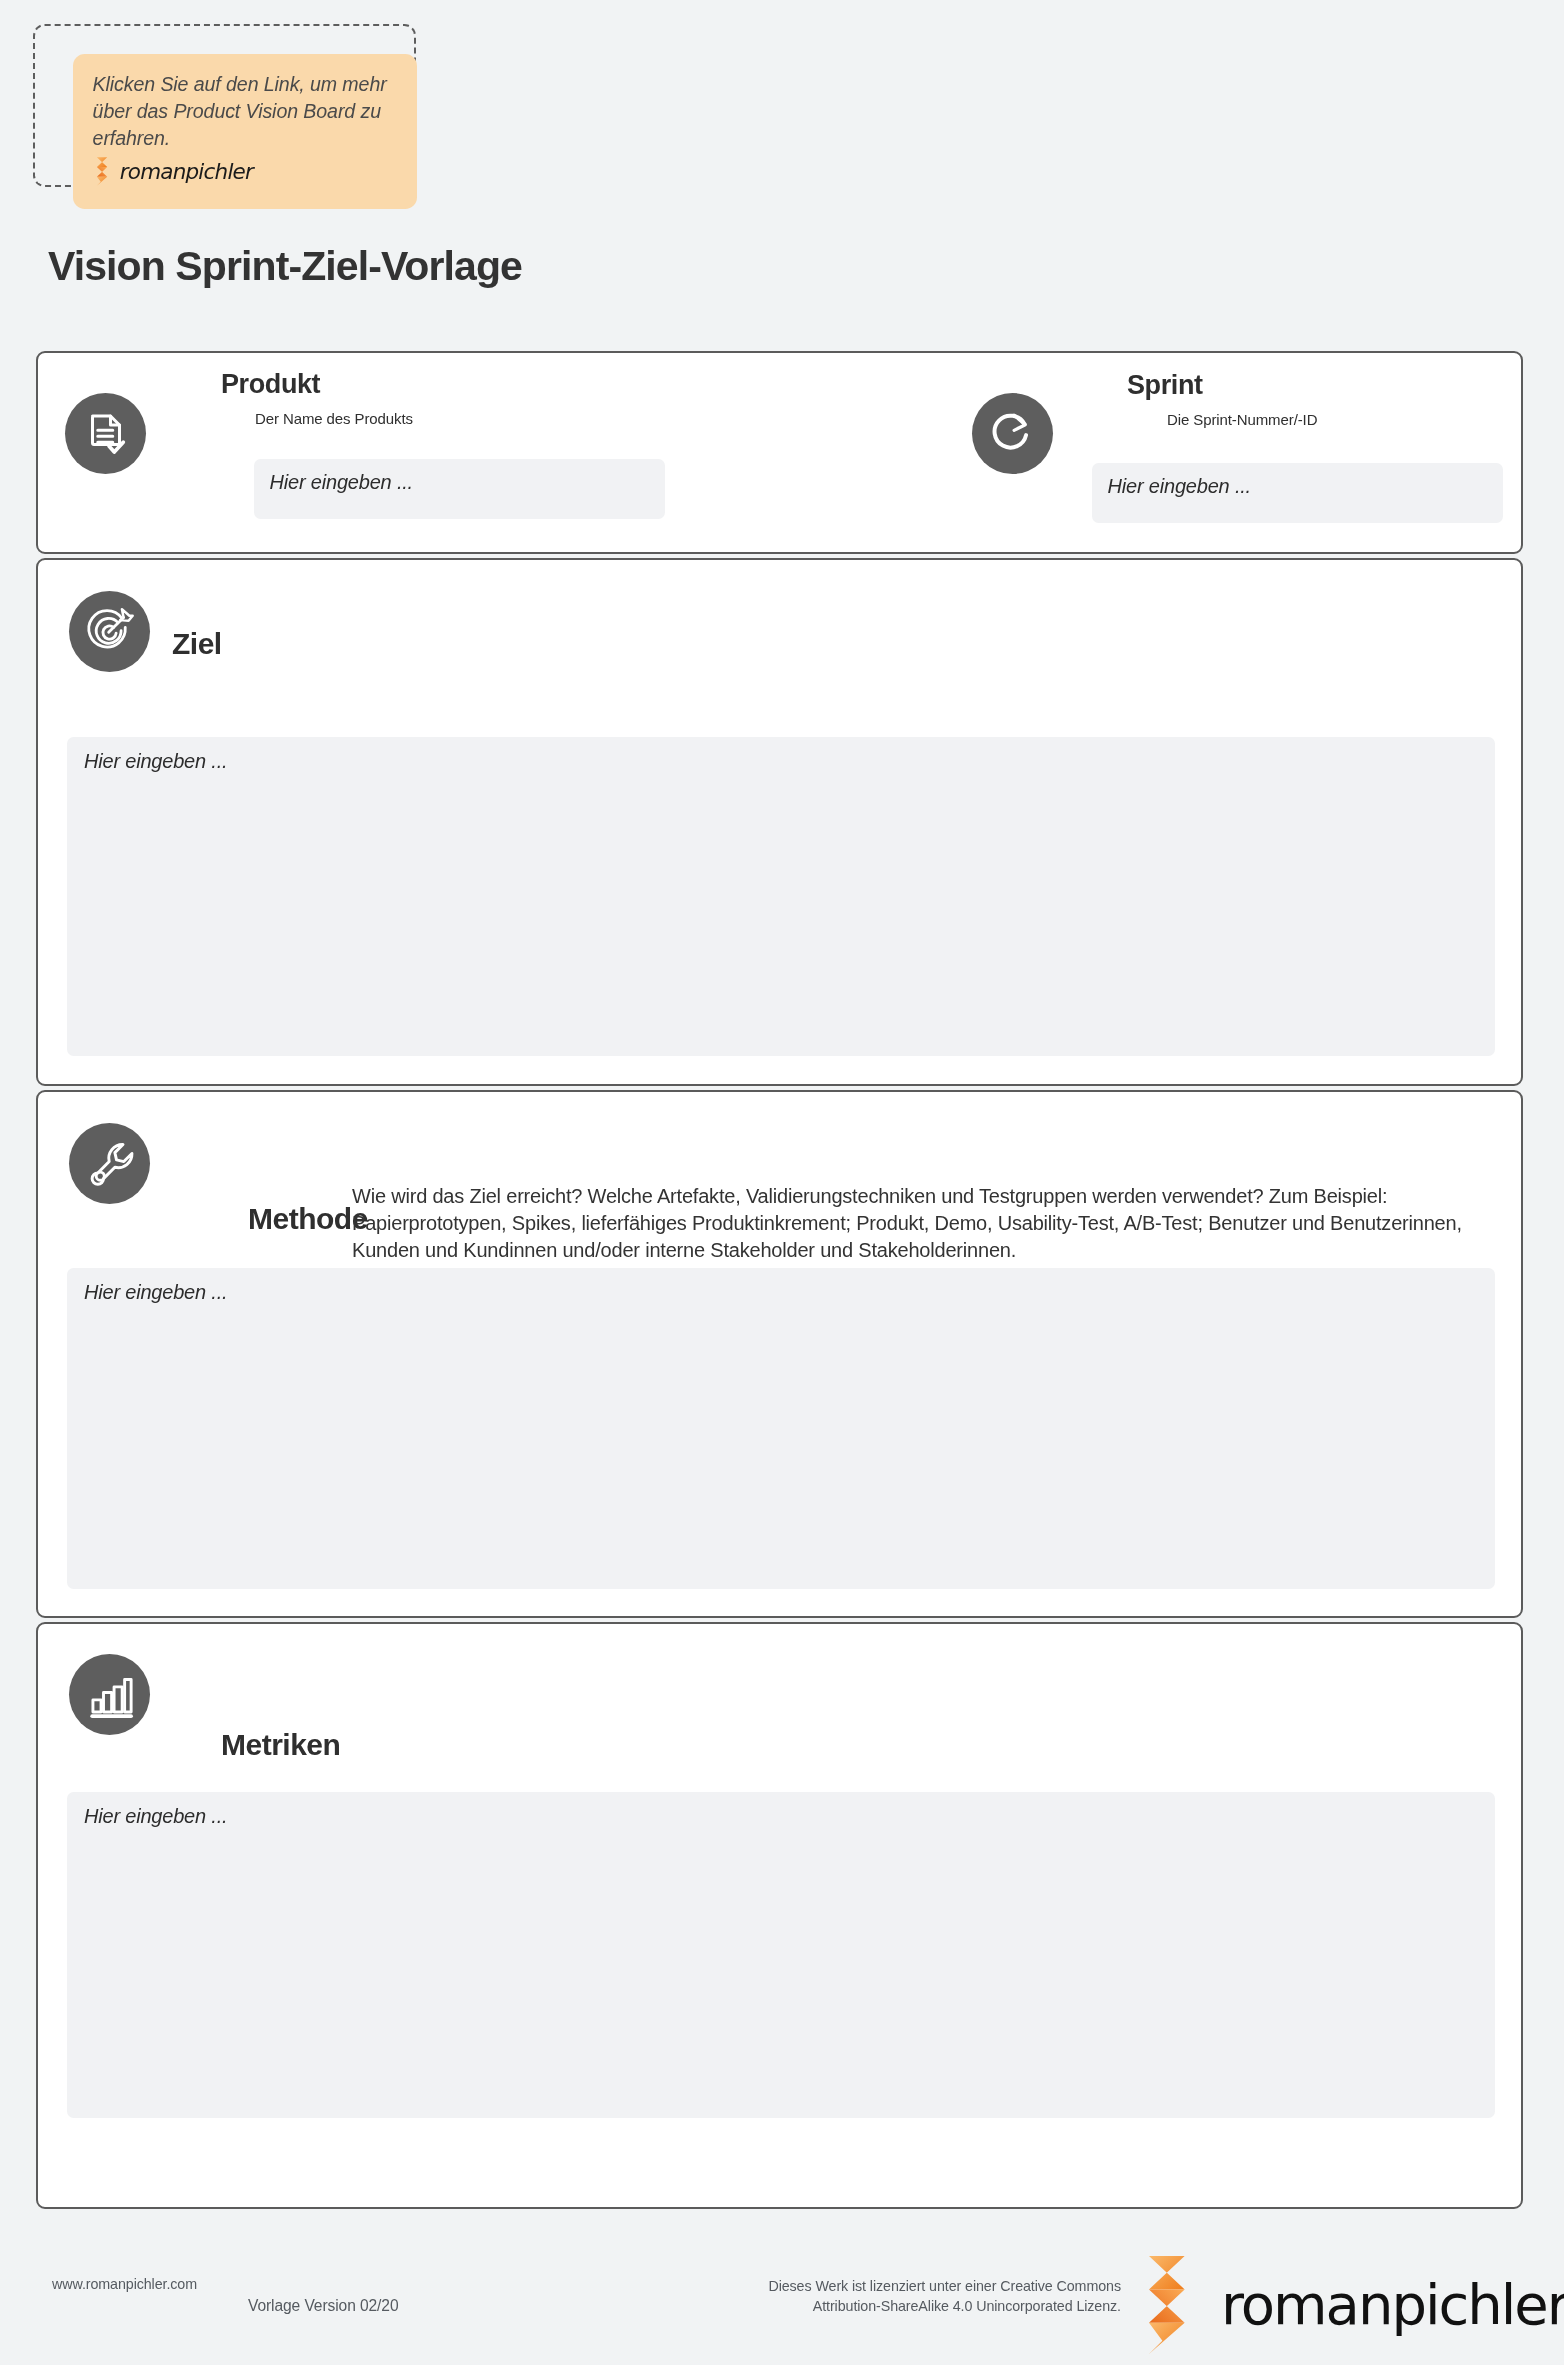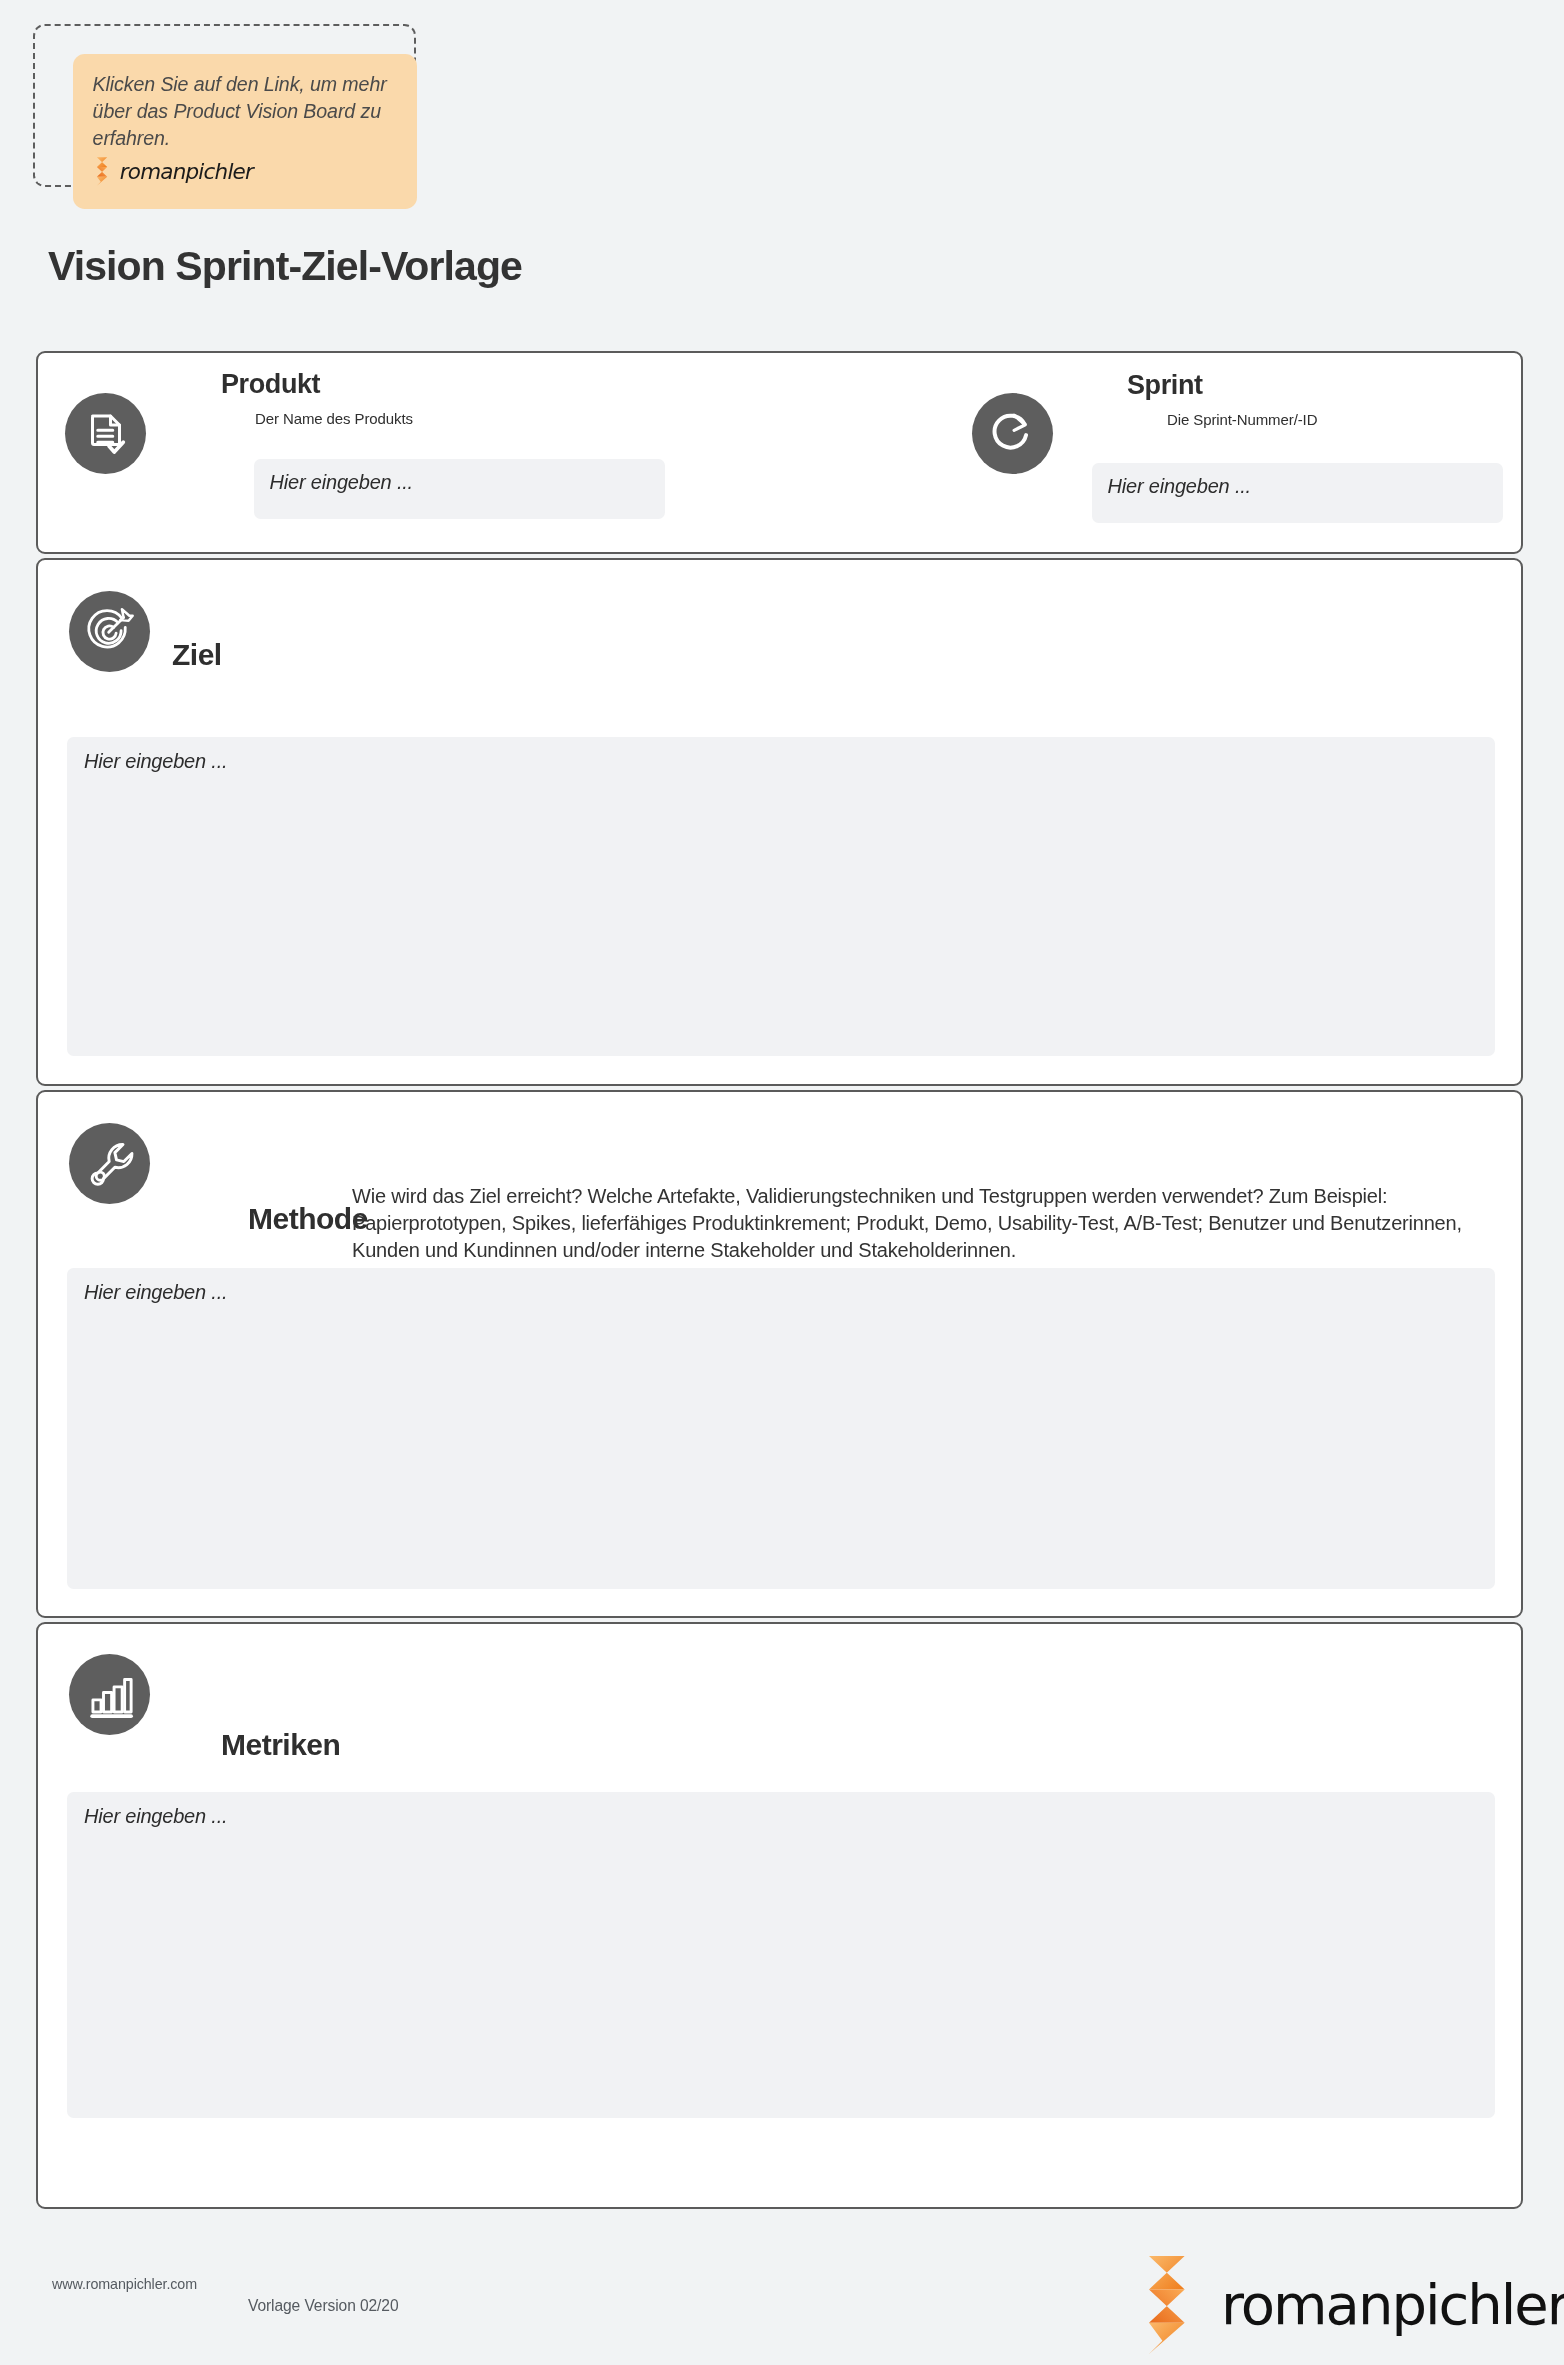--- a/index.html
+++ b/index.html
@@ -255,21 +255,21 @@
   <div class="panel panel-ziel">
     <div class="icon-circle" style="left:31px; top:31px; width:81px; height:81px;">
       <svg width="53" height="53" viewBox="0 0 64 64" fill="none" stroke="#ffffff" stroke-width="3.4" stroke-linecap="round" stroke-linejoin="round">
         <path d="M47 16 A22 22 0 1 0 51 27"></path>
         <path d="M42 21 A15 15 0 1 0 46 31"></path>
         <path d="M37 27 A8 8 0 1 0 40 34"></path>
         <line x1="31" y1="33" x2="49" y2="15"></line>
         <polygon points="49,15 47,5 56,13 60,13 55,19 45,18" stroke-width="3"></polygon>
       </svg>
     </div>
-    <div class="sec-title" style="left:134px; top:67px;margin-top:11px;">Ziel</div>
+    <div class="sec-title" style="left:134px; top:67px;">Ziel</div>
     <div class="sec-input" style="left:29px; top:177px; width:1428px; height:319px;">
       <span class="placeholder">Hier eingeben ...</span>
     </div>
   </div>
 
   <div class="panel panel-meth">
     <div class="icon-circle" style="left:31px; top:31px; width:81px; height:81px;">
       <svg width="52" height="52" viewBox="0 0 64 64" fill="none" stroke="#ffffff" stroke-width="3.6" stroke-linecap="round" stroke-linejoin="round">
         <path d="M48 8 a17 17 0 0 0-17 21 L17 43 a7 7 0 1 0 7 7 l14 -14 a17 17 0 0 0 21 -17 l-10 10 l-9 -2 l-2 -9 z"></path>
         <circle cx="20" cy="47" r="5"></circle>
@@ -295,20 +295,21 @@
     <div class="sec-title" style="left:183px; top:104px;">Metriken</div>
     <div class="sec-input" style="left:29px; top:168px; width:1428px; height:326px;">
       <span class="placeholder">Hier eingeben ...</span>
     </div>
   </div>
 </div>
 
 <div class="footer">
   <div class="f-url">www.romanpichler.com</div>
   <div class="f-version">Vorlage Version 02/20</div>
+  <div class="f-license">Dieses Werk ist lizenziert unter einer Creative Commons Attribution-ShareAlike 4.0 Unincorporated Lizenz.</div>
   <div class="f-logo">
     <svg width="77" height="98" viewBox="0 0 34 44">
       <defs>
         <linearGradient id="fg1" x1="0" y1="0" x2="1" y2="1">
           <stop offset="0" stop-color="#fbb96b"></stop>
             <stop offset="1" stop-color="#ef7c1a"></stop>
         </linearGradient>
         <linearGradient id="fg2" x1="0" y1="1" x2="1" y2="0">
           <stop offset="0" stop-color="#e8691a"></stop>
             <stop offset="1" stop-color="#fbab55"></stop>

